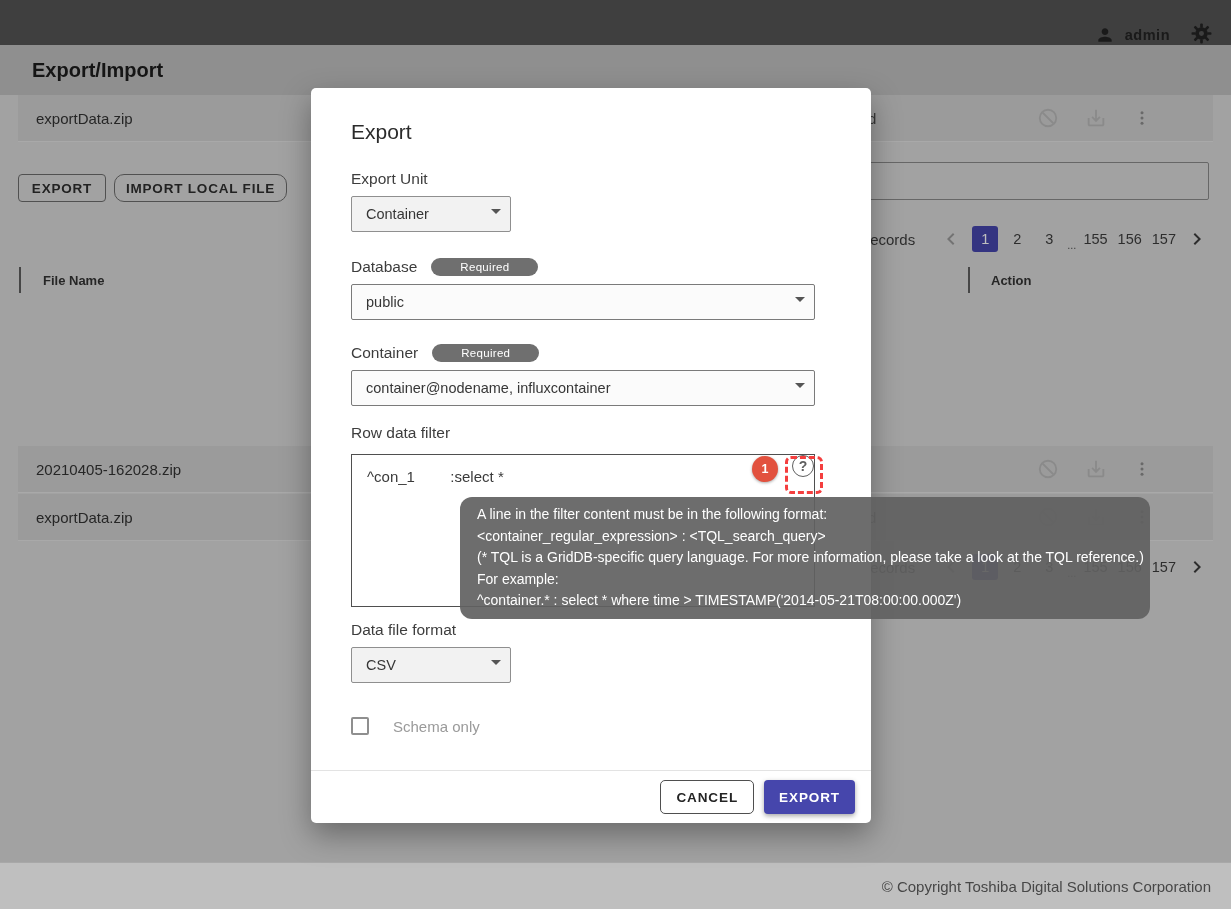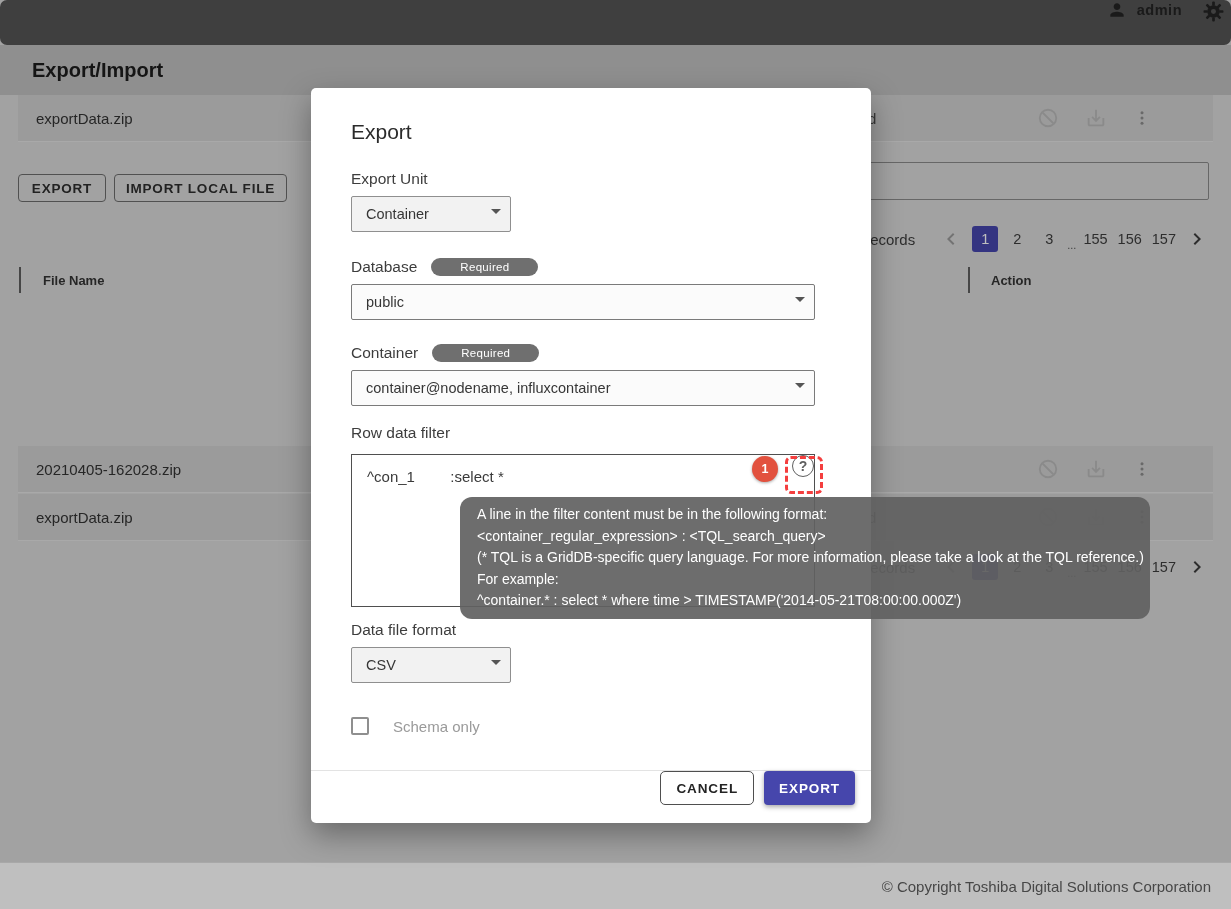--- a/index.html
+++ b/index.html
@@ -1,38 +1,38 @@
 <!DOCTYPE html>
 <html><head>
 <meta charset="utf-8">
 <style>
   * { margin:0; padding:0; box-sizing:border-box; }
   html,body { width:1231px; height:909px; }
   body { font-family:"Liberation Sans", sans-serif; position:relative; overflow:hidden; background:#d9d9d9; }
 
   
   .appbar { position:absolute; top:0; left:0; right:0; height:45px; background:#545454;
-            display:flex; align-items:flex-start; justify-content:flex-end; gap:20px; padding-right:6px; z-index:1;border-radius:7px; }
+            display:flex; align-items:flex-end; justify-content:flex-end; gap:20px; padding-right:18px; z-index:1; }
   .user { display:flex; align-items:center; gap:10px; color:#232323; font-weight:bold;
           font-size:14.5px; letter-spacing:0.5px; cursor:pointer; }
   .settings-btn { background:none; border:none; cursor:pointer; display:flex; align-items:center; }
 
   
   .titlebar { position:absolute; top:45px; left:0; right:0; height:50px; background:#bfbfbf;
               display:flex; align-items:center; padding-left:32px; z-index:1; }
   .page-title { font-size:20px; font-weight:bold; color:#1c1c1c; }
 
   
   .content { position:absolute; top:95px; left:0; right:0; height:767px; background:#d9d9d9; z-index:1; }
 
   .btn-outline { position:absolute; border:1px solid #6d6d6d; border-radius:4px; background:transparent;
                  color:#2e2e2e; font-weight:bold; font-size:13.5px; letter-spacing:0.8px;
                  display:flex; align-items:center; justify-content:center; font-family:inherit; cursor:pointer; }
   .btn-export-top { left:18px; top:79px; width:88px; height:28px; }
-  .btn-import-top { left:114px; top:79px; width:173px; height:28px; }
+  .btn-import-top { left:114px; top:79px; width:173px; height:28px;border-radius:10px; }
 
   .last-updated-row { position:absolute; top:11px; right:22px; display:flex; align-items:center; gap:12px; }
   .lu-text { font-size:15.5px; color:#333333; }
   .refresh-btn { width:38px; height:34px; border:1px solid #2e2e72; border-radius:4px; background:transparent;
                  display:flex; align-items:center; justify-content:center; cursor:pointer; color:#2e2e72; }
 
   .search-input { position:absolute; top:67px; right:22px; width:588px; height:38px;
                   border:1px solid #8a8a8a; border-radius:2px; background:transparent;
                   padding:0 12px; font-size:15px; color:#333; font-family:inherit; }
   .search-input::placeholder { color:#8f8f8f; }
@@ -99,21 +99,21 @@
                background:#e2513e; color:#fff; font-size:12.5px; font-weight:bold;
                display:flex; align-items:center; justify-content:center; box-shadow:0 1px 3px rgba(0,0,0,0.35); }
   .help-icon { position:absolute; left:441px; top:1px; width:22px; height:22px; border-radius:50%;
                border:1.5px solid #5f5f5f; color:#5f5f5f; font-size:14px; font-weight:bold;
                display:flex; align-items:center; justify-content:center; cursor:pointer; background:#fff; }
 
   .checkbox-row { display:flex; align-items:center; gap:24px; margin-top:34px; }
   .cbox { width:18px; height:18px; border:2px solid #8f8f8f; border-radius:2px; cursor:pointer; }
   .cbox-label { font-size:15px; color:#9a9a9a; }
 
-  .modal-footer { height:53px; border-top:1px solid #e3e3e3; display:flex; 
+  .modal-footer { height:53px; border-top:1px solid #e3e3e3; display:flex; align-items:center;
                   justify-content:flex-end; gap:10px; padding:0 16px; }
   .btn-cancel { height:34px; padding:0 15px; border:1px solid #4f4f4f; border-radius:5px; background:#fff;
                 color:#242424; font-weight:bold; font-size:13.5px; letter-spacing:0.9px; font-family:inherit; cursor:pointer; }
   .btn-primary { height:34px; padding:0 15px; border:none; border-radius:4px; background:#4646ac; color:#fff;
                  font-weight:bold; font-size:13.5px; letter-spacing:0.9px; font-family:inherit;
                  box-shadow:0 2px 5px rgba(0,0,0,0.35); cursor:pointer; }
 
   
   .tooltip { position:absolute; left:460px; top:497px; width:690px; height:122px;
              background:rgba(97,97,97,0.92); border-radius:12px; z-index:120; padding:7px 17px;

